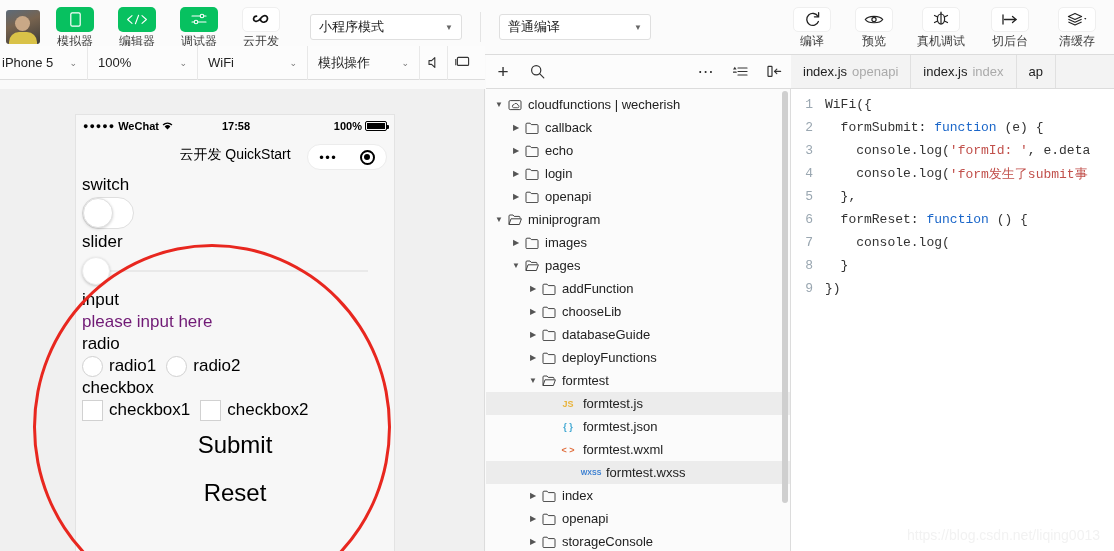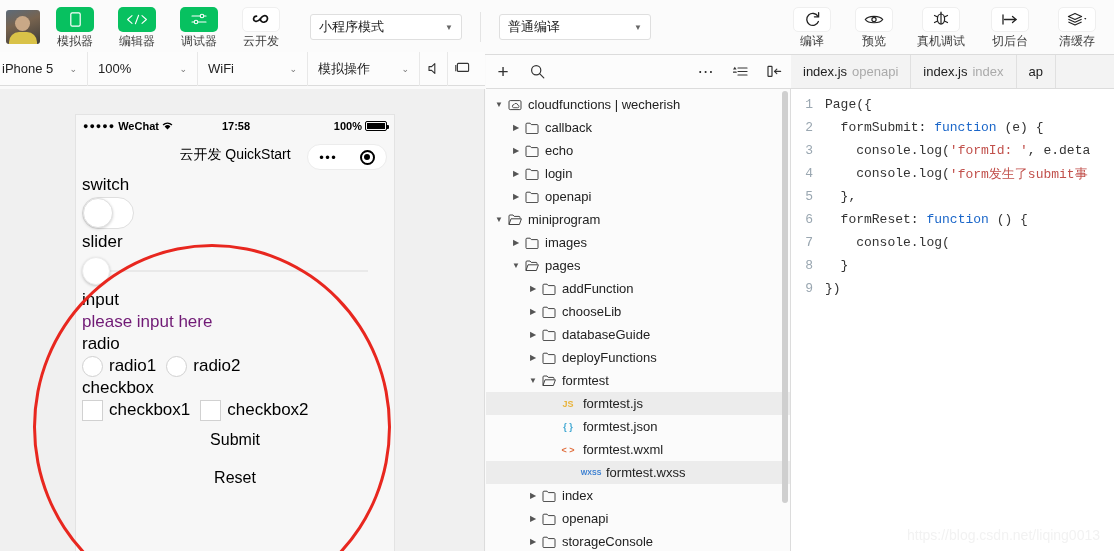--- a/index.html
+++ b/index.html
@@ -83,21 +83,21 @@
   }
   .mode-select { width: 152px; margin-left: 18px; }
   .compile-select { width: 152px; }
 
   .tb-right { display: flex; align-items: center; margin-left: auto; }
 
   .icon-svg { display:block; }
 
   
   .simbar {
-    position: absolute; left: 0; top: 52px;
+    position: absolute; left: 0; top: 46px;
     width: 485px; height: 34px;
     background: #fcfcfc;
     border-bottom: 1px solid #dcdcdc;
     display: flex; align-items: center;
   }
   .simbar-cell {
     height: 34px;
     display: flex; align-items: center;
     padding: 0 10px;
     border-right: 1px solid #e8e8e8;
@@ -269,21 +269,21 @@
   .check-ctl {
     width: 21px; height: 21px;
     background: #fff;
     border: 1px solid #d1d1d1;
     flex: none;
   }
   .opt-text { font-size: 17px; color: #000; margin: 0 10px 0 6px; }
   .opt-text2 { font-size: 17px; color: #000; margin-left: 6px; }
   .form-btn {
     text-align: center;
-    font-size: 16px; color: #000;
+    font-size: 24px; color: #000;
     padding: 10px 0;
   }
 
   
   .annotation {
     position: absolute;
     left: 33px; top: 155px;
     width: 358px; height: 366px;
     border: 3px solid #e8271f;
     border-radius: 50%;
@@ -774,21 +774,21 @@
         <span class="tree-ic">
           <svg width="14" height="12" viewBox="0 0 14 12" fill="none" stroke="#444" stroke-width="1">
             <path d="M1 10.6 V2.2 a1 1 0 0 1 1-1 h3.1 l1.2 1.4 H12 a1 1 0 0 1 1 1 v7 a1 1 0 0 1 -1 1 H2 a1 1 0 0 1 -1 -1 Z"></path>
           </svg>
         </span>
         <span class="tree-label">storageConsole</span>
       </div>
     </div>
 
   <div class="editor" id="editor-container">
-      <div class="code-line"><span class="ln">1</span><span class="ct">Page({</span></div>
+      <div class="code-line"><span class="ln">1</span><span class="ct">WiFi({</span></div>
       <div class="code-line"><span class="ln">2</span><span class="ct">  formSubmit: </span><span class="kw">function</span><span class="ct"> (e) {</span></div>
       <div class="code-line"><span class="ln">3</span><span class="ct">    console.log(</span><span class="str">'formId: '</span><span class="ct">, e.deta</span></div>
       <div class="code-line"><span class="ln">4</span><span class="ct">    console.log(</span><span class="str">'form发生了submit事</span></div>
       <div class="code-line"><span class="ln">5</span><span class="ct">  },</span></div>
       <div class="code-line"><span class="ln">6</span><span class="ct">  formReset: </span><span class="kw">function</span><span class="ct"> () {</span></div>
       <div class="code-line"><span class="ln">7</span><span class="ct">    console.log(</span></div>
       <div class="code-line"><span class="ln">8</span><span class="ct">  }</span></div>
       <div class="code-line"><span class="ln">9</span><span class="ct">})</span></div>
     </div>
 

